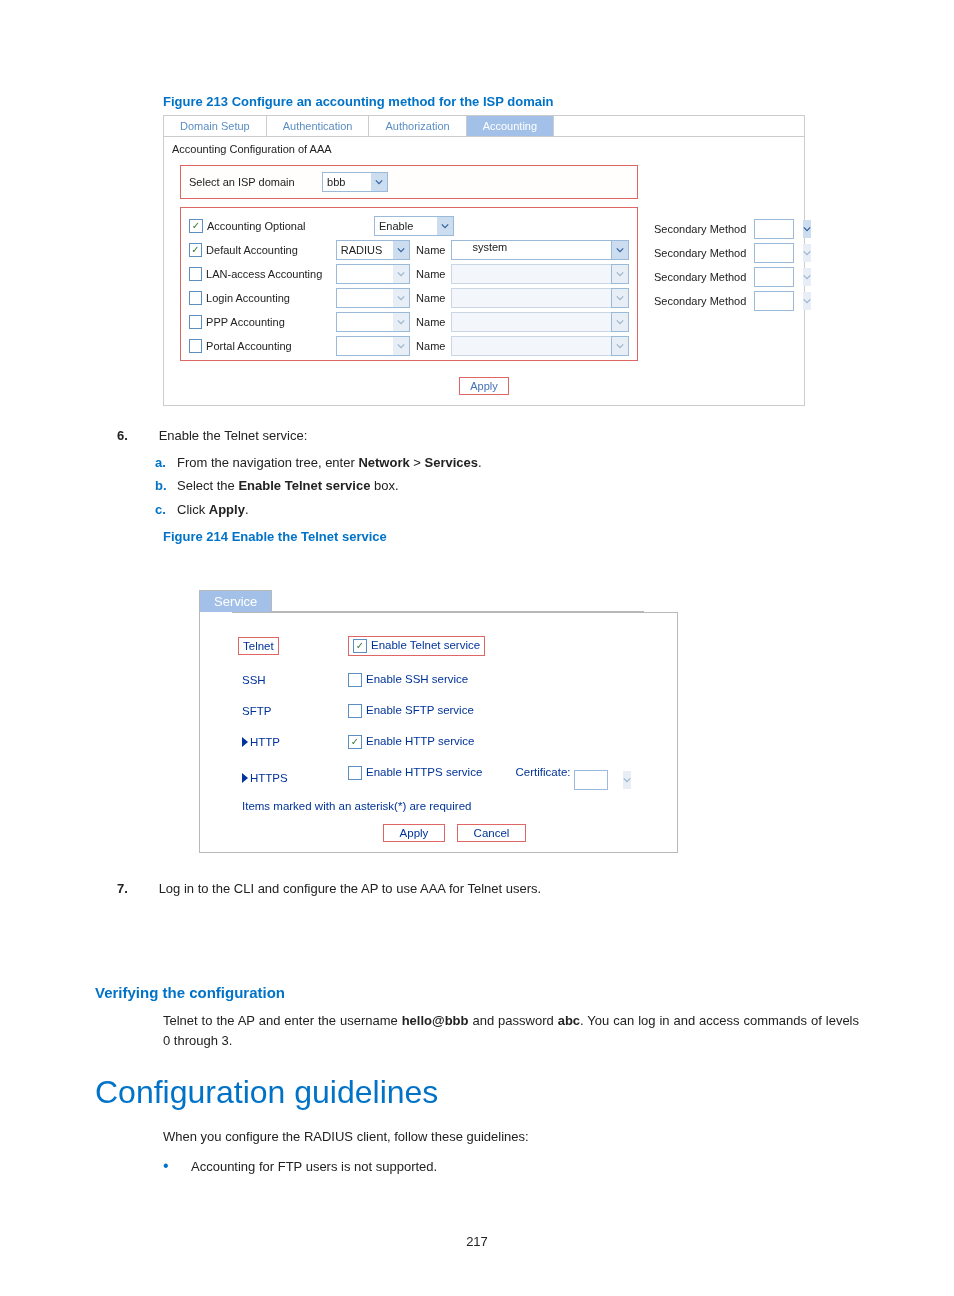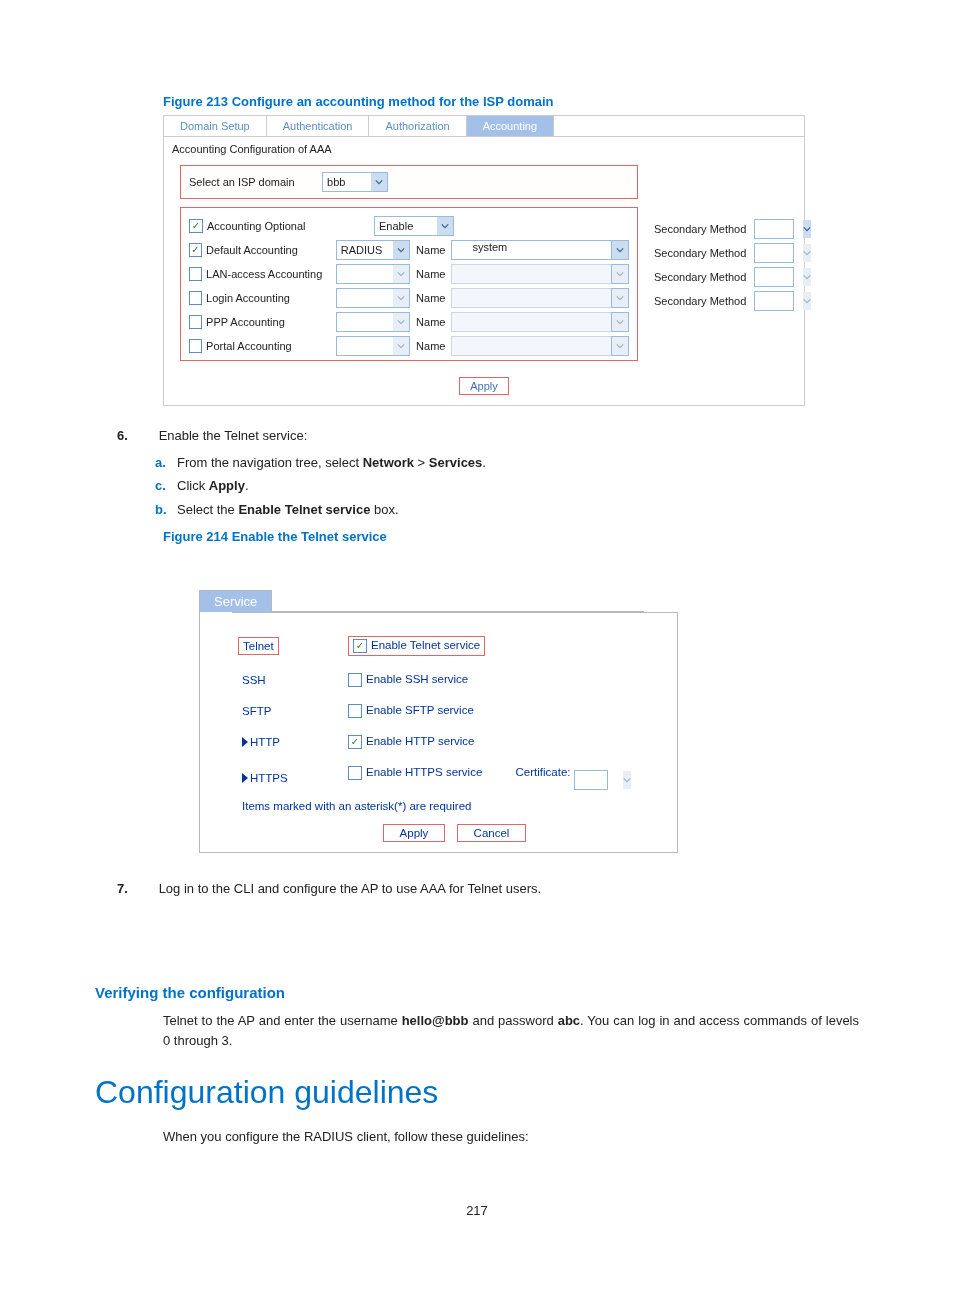--- a/index.html
+++ b/index.html
@@ -464,23 +464,23 @@
     <div class="apply-wrap">
       <span class="apply-btn">Apply</span>
     </div>
   </div>
 
   <div class="step-list">
     <span class="step-num">6.</span>
     <span>Enable the Telnet service:</span>
   </div>
   <div class="sub-list">
-    <div><span class="sn">a.</span><span>From the navigation tree, select </span><b>Network</b><span> &gt; </span><b>Services</b><span>.</span></div>
+    <div><span class="sn">a.</span><span>From the navigation tree, enter </span><b>Network</b><span> &gt; </span><b>Services</b><span>.</span></div>
+    <div><span class="sn">b.</span><span>Select the </span><b>Enable Telnet service</b><span> box.</span></div>
     <div><span class="sn">c.</span><span>Click </span><b>Apply</b><span>.</span></div>
-    <div><span class="sn">b.</span><span>Select the </span><b>Enable Telnet service</b><span> box.</span></div>
   </div>
 
   <div class="fig-caption">Figure 214 Enable the Telnet service</div>
 
   <div style="margin-left:104px; width:445px;">
     <div class="tabs2">
       <div class="tab">Service</div>
       <div class="tabs2-fill"></div>
     </div>
   </div>
@@ -533,15 +533,18 @@
     <span>Log in to the CLI and configure the AP to use AAA for Telnet users.</span>
   </div>
 
   <div class="heading2">Verifying the configuration</div>
   <div class="para">
     <span>Telnet to the AP and enter the username </span><b>hello@bbb</b><span> and password </span><b>abc</b><span>. You can log in and access commands of levels 0 through 3.</span>
   </div>
 
   <h1 class="cfg">Configuration guidelines</h1>
   <div class="para" style="margin-left:68px;">When you configure the RADIUS client, follow these guidelines:</div>
+  <div class="bullet-row">
+    <span class="bullet-dot">•</span><span>Accounting for FTP users is not supported.</span>
+  </div>
 
   <div class="page-num">217</div>
 </div>
 
 </body></html>

